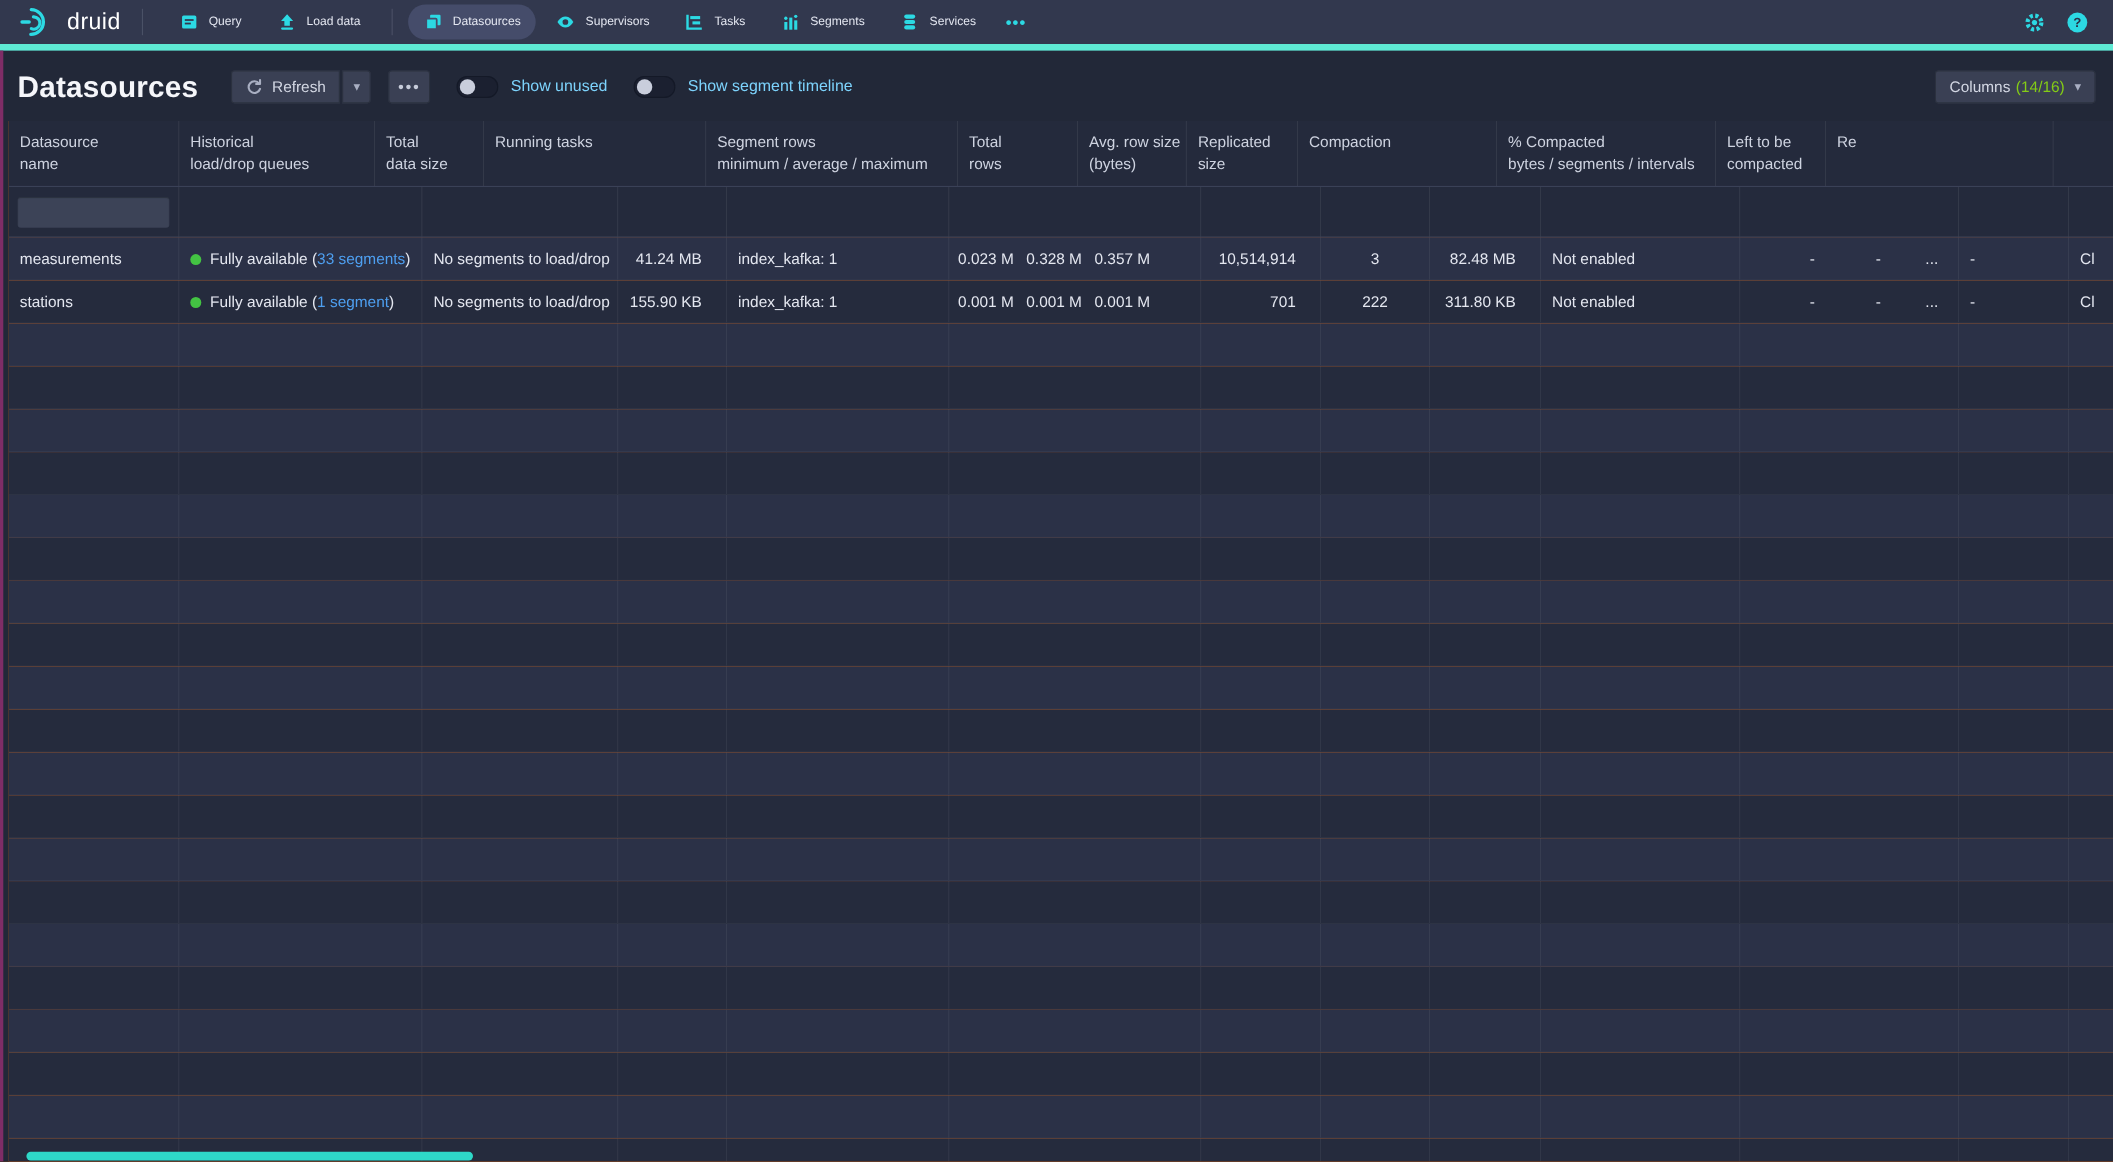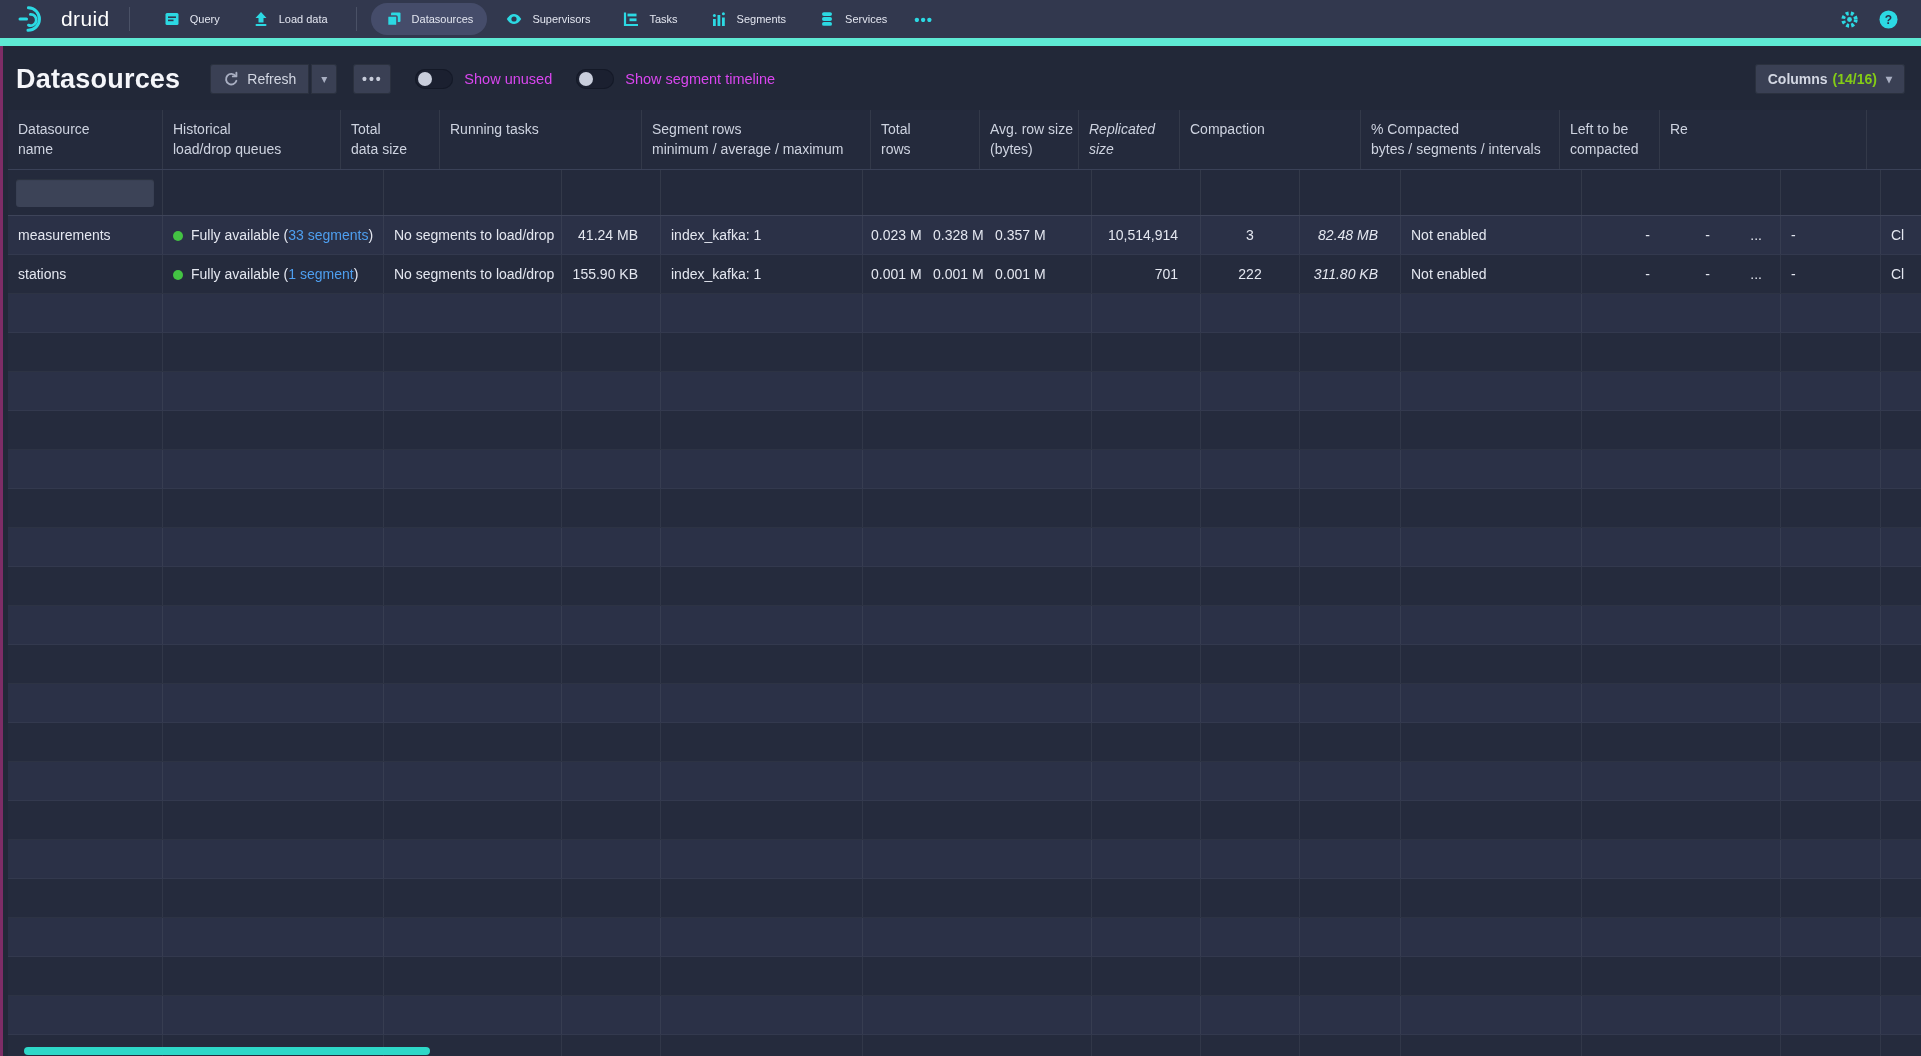--- a/index.html
+++ b/index.html
@@ -1,21 +1,21 @@
 <!DOCTYPE html>
 <html style="--accent: #2CD9E3; --link: #4E9FF0; --green: #43C343; --scrollbar: #2ED8C8;"><head>
 <meta charset="utf-8">
 <style>
   * { box-sizing: border-box; margin: 0; padding: 0; }
   body { font-family: "Liberation Sans", sans-serif; background: #15181f; }
   .screen { position: relative; width: 1921px; height: 1056px; overflow: hidden; background: #222838; }
 
   
   .nav { position: absolute; top: 0; left: 0; width: 100%; height: 46px;
-         background: #32384E; border-bottom: 8px solid #5eead4;
+         background: #32384E; border-bottom: 6px solid #5eead4;
          display: flex; align-items: center; padding: 0 16px; }
   .brand { display: flex; align-items: center; cursor: pointer; }
   .brand-word { color: #ffffff; font-size: 21px; font-weight: 500; letter-spacing: .4px; margin-left: 7px; }
   .nav-sep { width: 1px; height: 24px; background: #4A5166; margin: 0 19px; }
   .nav-items { display: flex; align-items: center; gap: 4px; }
   .nav-item { display: flex; align-items: center; gap: 9px; padding: 7px 14px; border-radius: 17px;
               color: #E3E6F0; font-size: 11px; cursor: pointer; white-space: nowrap; }
   .nav-item.active { background: #454C6A; }
   .nav-item svg { display: block; }
   .nav-more { color: var(--accent, #2CD9E3); font-size: 15px; letter-spacing: 1px; padding: 7px 9px; cursor: pointer; font-weight: bold; }
@@ -32,22 +32,22 @@
   .btn-group { display: inline-flex; }
   .btn-group .btn:first-child { border-top-right-radius: 0; border-bottom-right-radius: 0; }
   .btn-group .btn:last-child { border-top-left-radius: 0; border-bottom-left-radius: 0; margin-left: 2px; padding: 0 10px; }
   .refresh-glyph { margin-right: 8px; display: flex; }
   .caret { color: #A9AFC2; font-size: 12px; }
   .more-btn { width: 38px; justify-content: center; margin-left: 16px; letter-spacing: 2px; color: #C7CCDA; font-weight: bold; }
   .switch-wrap { display: flex; align-items: center; margin-left: 24px; cursor: pointer; }
   .switch { position: relative; width: 38px; height: 20px; border-radius: 10px; background: #1B2030;
             box-shadow: inset 0 0 0 1px #141927; }
   .switch .knob { position: absolute; left: 3px; top: 3px; width: 14px; height: 14px; border-radius: 50%; background: #C9CEDC; }
-  .switch-label { color: #d946ef; font-size: 14.5px; margin-left: 11px; white-space: nowrap; }
-  .columns-btn { margin-left: auto; font-weight: bold; }
+  .switch-label { color: #7dd3fc; font-size: 14.5px; margin-left: 11px; white-space: nowrap; }
+  .columns-btn { margin-left: auto; }
   .columns-count { color: #84cc16; margin-left: 5px; }
   .columns-btn .caret { margin-left: 9px; }
 
   
   .table { position: absolute; left: 8px; top: 110px; width: 1913px; height: 946px; overflow: hidden; background: #f97316; }
   .thead { display: flex; height: 60px; background: #242A3C; border-bottom: 1px solid #3A4157; width: 2080px; }
   .hcell { padding: 9px 10px 0 10px; border-right: 1px solid rgba(255,255,255,.07);
            color: #CED3E0; font-size: 14px; line-height: 20px; cursor: pointer; overflow: hidden; white-space: nowrap; }
   .hcell span { display: block; }
   .filter-row { display: flex; height: 46px; background: #242A3C; border-bottom: 1px solid #3E4459; width: 2080px; }
@@ -55,21 +55,21 @@
   .filter-input { width: 138px; height: 28px; background: #3C4357; border: none; border-radius: 3px;
                   box-shadow: inset 0 1px 1px rgba(16,22,26,.4); color: #E4E7F0; font-size: 14px; padding: 0 8px; outline: none; }
   .tbody { width: 2080px; }
   .trow { display: flex; height: 39px; align-items: center; border-bottom: 1px solid rgba(255,255,255,.04); }
   .trow:nth-child(odd) { background: #2B3147; }
   .trow:nth-child(even) { background: #252B3D; }
   .cell { height: 100%; border-right: 1px solid rgba(255,255,255,.06); color: #E4E7F0; font-size: 14px;
           line-height: 38px; white-space: nowrap; overflow: hidden; padding-left: 10px; }
   .c0 { width: 155px; } .c1 { width: 221px; } .c2 { width: 178px; } .c3 { width: 99px; }
   .c4 { width: 202px; } .c5 { width: 229px; } .c6 { width: 109px; } .c7 { width: 99px; }
-  .c8 { width: 101px; font-style: italic; } .c9 { width: 181px; } .c10 { width: 199px; } .c11 { width: 100px; } .c12 { width: 207px; }
+  .c8 { width: 101px; } .c9 { width: 181px; } .c10 { width: 199px; } .c11 { width: 100px; } .c12 { width: 207px; }
   .cell.num { text-align: right; padding-right: 22px; padding-left: 0; }
   .cell.ctr { text-align: center; padding-left: 0; }
   .cell.triple { padding-left: 8px; }
   .cell.triple span { display: inline-block; width: 62px; }
   .cell.triple-r span { display: inline-block; width: 60px; text-align: right; }
   .cell.triple-r span:last-child { width: 52px; }
   .dot { display: inline-block; width: 10px; height: 10px; border-radius: 50%; background: var(--green, #43C343);
          margin-right: 8px; vertical-align: -1px; }
   .link { color: var(--link, #4E9FF0); cursor: pointer; }
 

